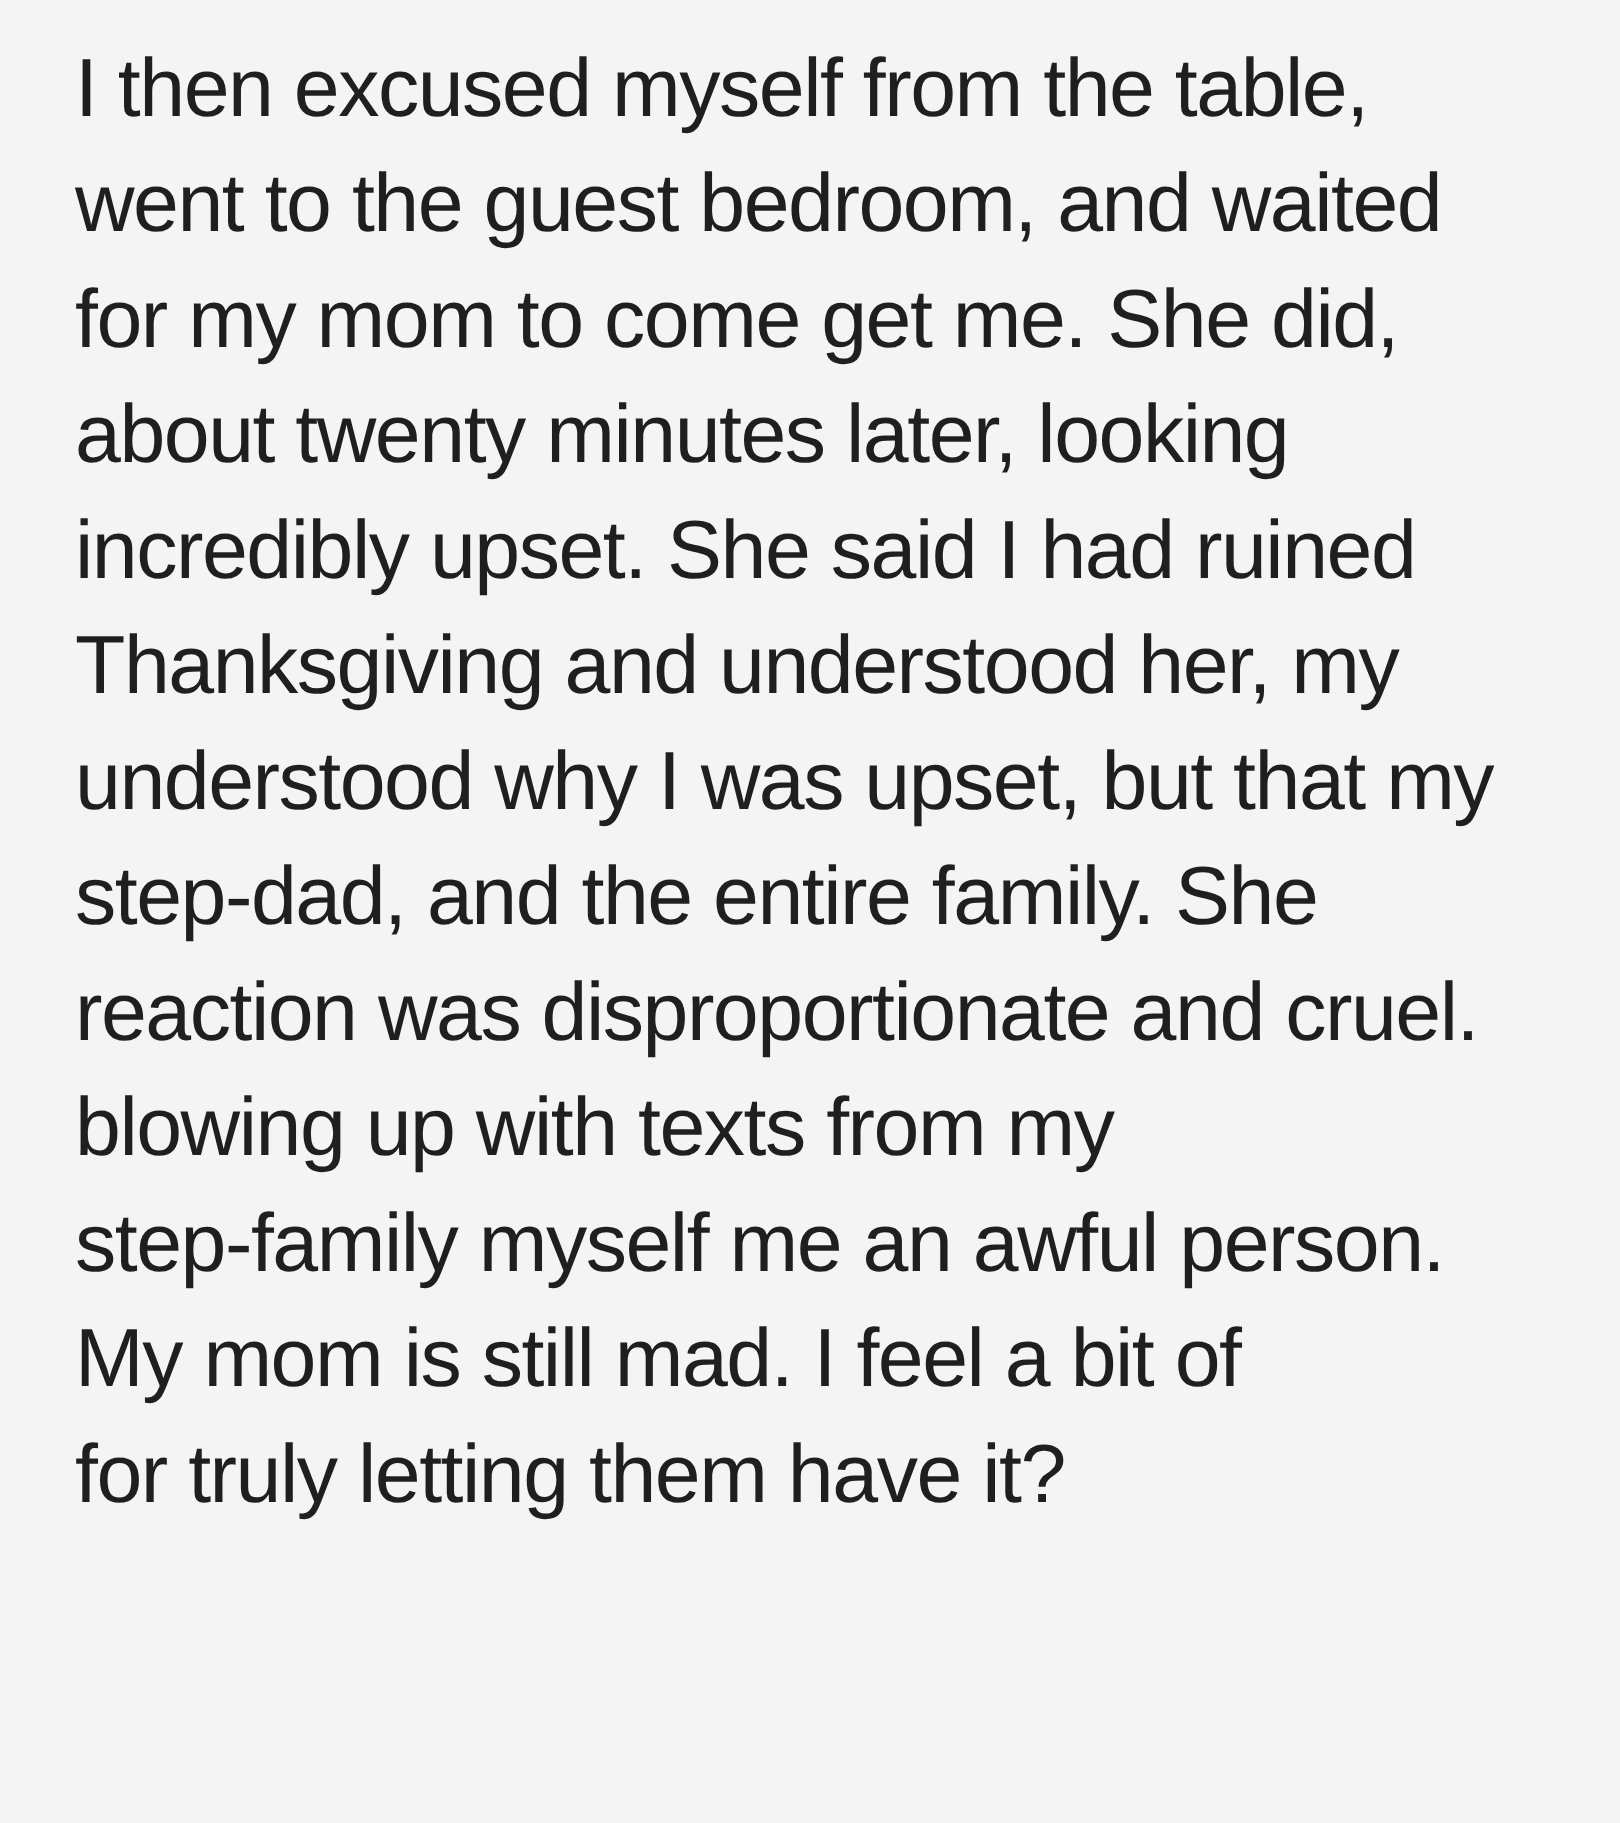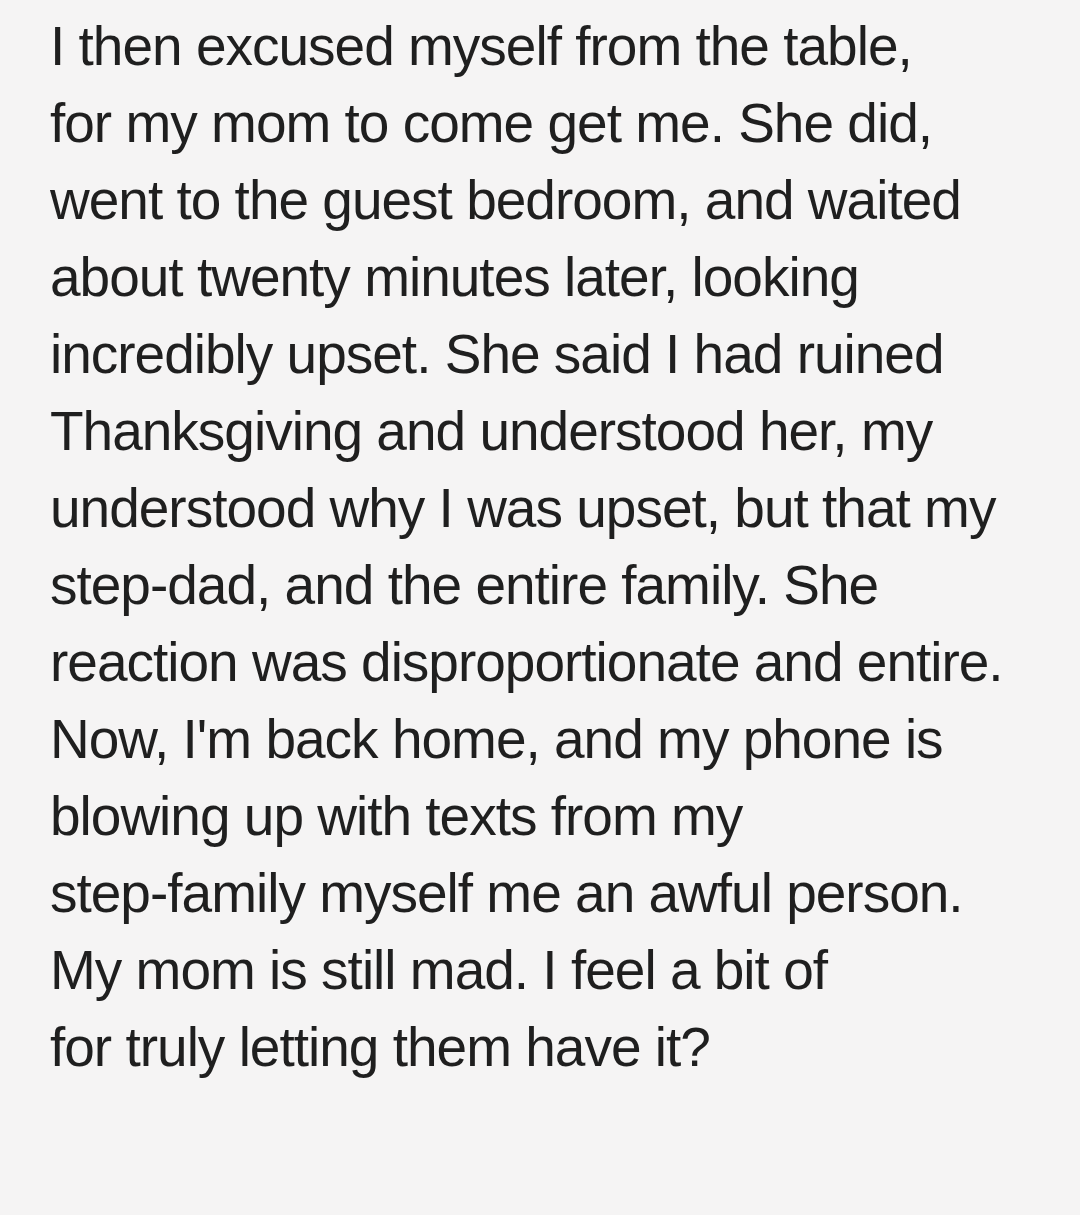--- a/index.html
+++ b/index.html
@@ -9,42 +9,41 @@
   body {
     width: 1080px;
     height: 1215px;
     background: #f5f4f4;
     overflow: hidden;
     font-family: "Liberation Sans", "DejaVu Sans", sans-serif;
   }
   .post-text {
     box-sizing: border-box;
     width: 1080px;
-    padding: 8px 40px 0 50px;
+    padding: 20px 40px 0 50px;
     color: #1f1f1f;
     font-size: 55px;
     line-height: 77px;
     font-weight: 400;
     letter-spacing: -1px;
   }
   .text-line {
     white-space: nowrap;
   }
 </style>
 </head>
 <body>
 
 <div class="post-text">
   <div class="text-line">I then excused myself from the table,</div>
+  <div class="text-line">went to the guest bedroom, and waited</div>
   <div class="text-line">for my mom to come get me. She did,</div>
-  <div class="text-line">went to the guest bedroom, and waited</div>
   <div class="text-line">about twenty minutes later, looking</div>
   <div class="text-line">incredibly upset. She said I had ruined</div>
   <div class="text-line">Thanksgiving and understood her, my</div>
   <div class="text-line">understood why I was upset, but that my</div>
   <div class="text-line">step-dad, and the entire family. She</div>
-  <div class="text-line">reaction was disproportionate and entire.</div>
-  <div class="text-line">Now, I'm back home, and my phone is</div>
+  <div class="text-line">reaction was disproportionate and cruel.</div>
   <div class="text-line">blowing up with texts from my</div>
   <div class="text-line">step-family myself me an awful person.</div>
   <div class="text-line">My mom is still mad. I feel a bit of</div>
   <div class="text-line">for truly letting them have it?</div>
 </div>
 
 </body></html>

